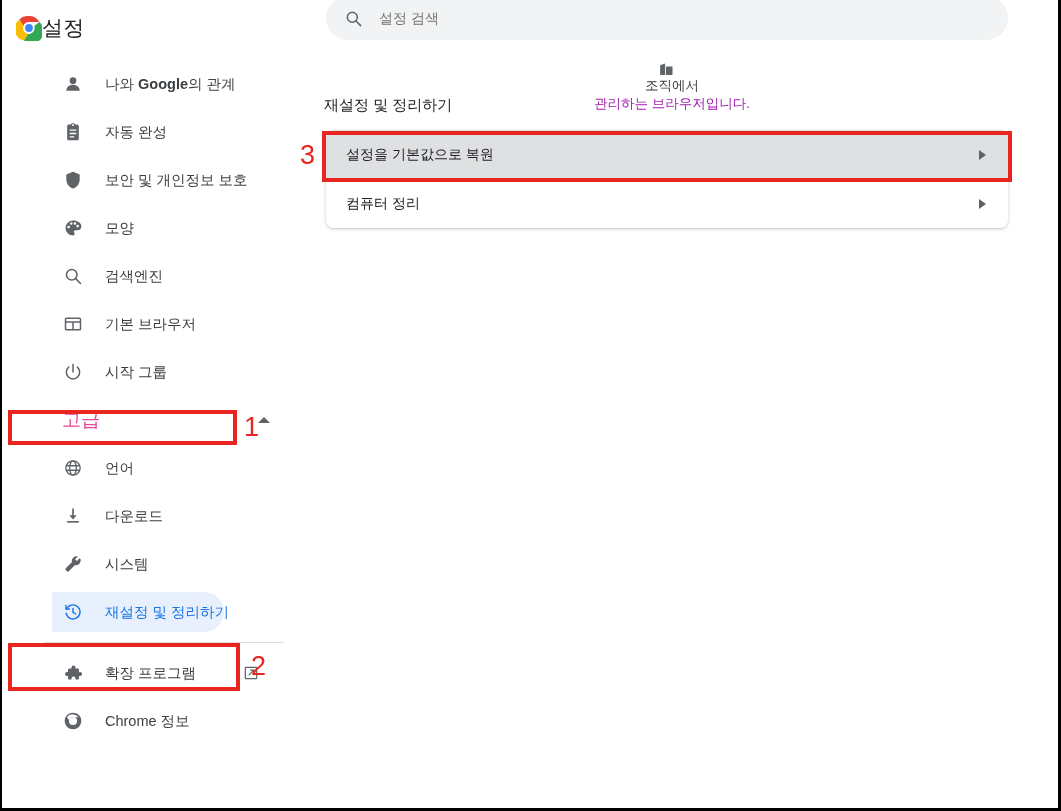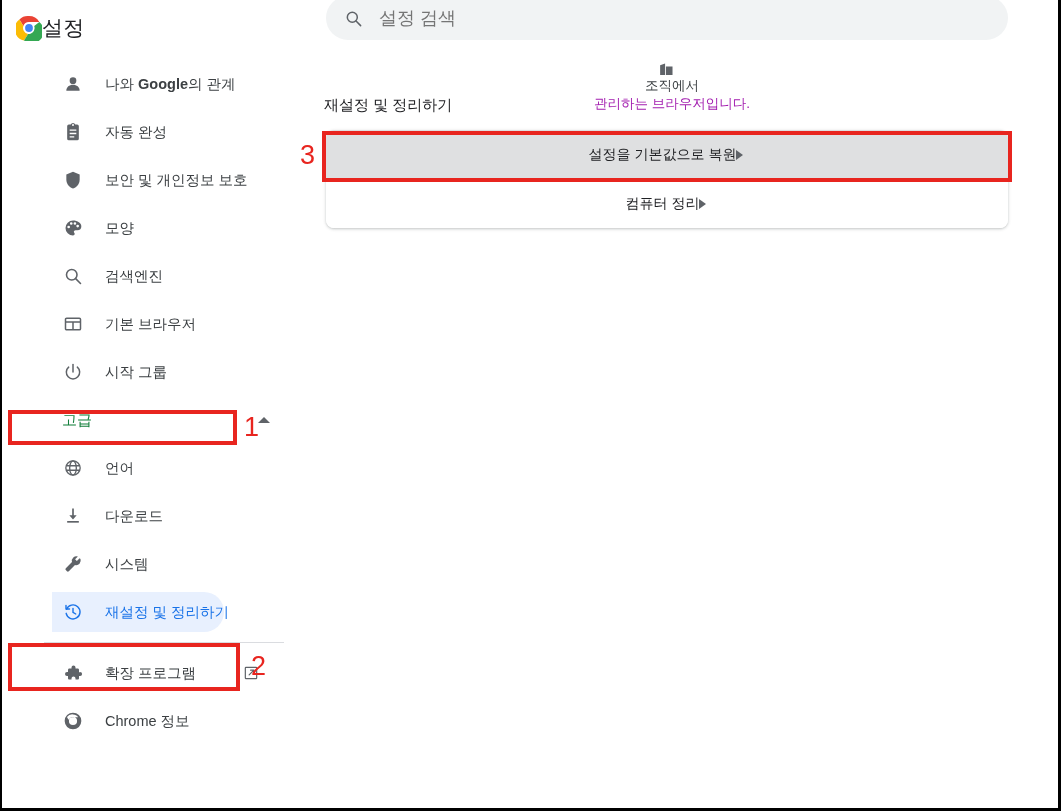--- a/index.html
+++ b/index.html
@@ -86,22 +86,22 @@
   
   .nav-expander {
     display: flex;
     align-items: center;
     height: 48px;
     padding: 0 28px 0 18px;
     cursor: pointer;
     justify-content: space-between;
   }
   .nav-expander .exp-label {
-    font-size: 15px;
-    color: #15803d;
+    font-size: 19px;
+    color: #ec4899;
   }
   .exp-arrow {
     width: 0; height: 0;
     border-left: 6px solid transparent;
     border-right: 6px solid transparent;
     border-bottom: 6px solid #5f6368;
     margin-right: 4px;
   }
 
   .nav-divider {
@@ -131,21 +131,21 @@
     background: #f1f3f4;
     border-radius: 22px;
     display: flex;
     align-items: center;
     padding-left: 18px;
   }
   .search-icon { width: 19px; height: 19px; color: #5f6368; flex: 0 0 19px; }
   .search-input {
     border: 0; outline: 0; background: transparent;
     margin-left: 16px;
-    font-size: 18px;
+    font-size: 14px;
     font-family: inherit;
     color: #5f6368;
     width: 600px;
   }
   .search-input::placeholder { color: #757575; }
 
   .managed-note {
     position: absolute;
     left: 0; top: 60px;
     width: 740px;
@@ -172,21 +172,21 @@
     width: 682px;
     background: #ffffff;
     border-radius: 8px;
     box-shadow: 0 1px 2px 0 rgba(60,64,67,.18), 0 1px 3px 1px rgba(60,64,67,.10);
     overflow: hidden;
   }
   .card-row {
     position: relative;
     display: flex;
     align-items: center;
-    justify-content: center;
+    justify-content: space-between;
     height: 49px;
     padding: 0 22px 0 20px;
     font-size: 14px;
     color: #202124;
     cursor: pointer;
     background: #ffffff;
   }
   .card-row.hovered { background: #dfe0e1; }
   .card-row + .card-row { border-top: 1px solid #e8eaed; }
   .row-arrow {

